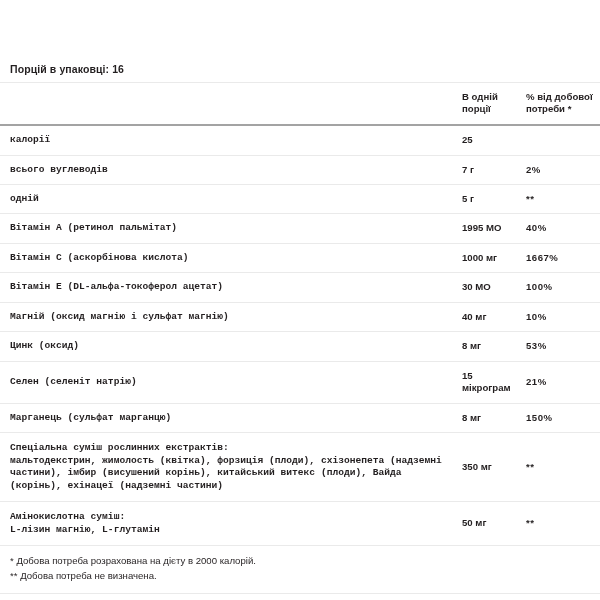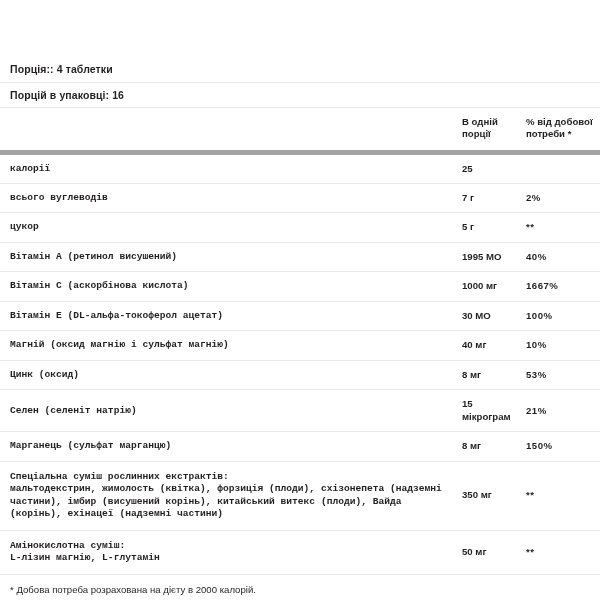--- a/index.html
+++ b/index.html
@@ -52,21 +52,21 @@
   }
   .col-name   { width: 448px; }
   .col-amount { width: 60px;  }
   .col-dv     { width: 92px;  }
 
   tr.hdr-row th {
     font-size: 9.6px;
     font-weight: bold;
     line-height: 1.28;
     padding: 8px 4px 9px 0;
-    border-bottom: 5px solid #a3a3a3;
+    border-bottom: 2px solid #a3a3a3;
     vertical-align: top;
   }
   tr.hdr-row th.col-name { padding-left: 10px; }
 
   tr.data-row td {
     font-size: 9.6px;
     line-height: 1.30;
     font-weight: bold;
     padding: 8px 4px 8px 0;
     border-bottom: 1px solid #eaeaea;
@@ -90,21 +90,20 @@
     font-weight: normal;
     line-height: 1.55;
   }
 </style>
 </head>
 <body>
 
 <div class="page">
 
   <div class="serving-block">
-    <div class="serving-line">Порція:: 4 таблетки</div>
     <div class="serving-line">Порцій в упаковці: 16</div>
   </div>
 
   <table class="nutrition">
     <thead>
       <tr class="hdr-row">
         <th class="col-name"></th>
         <th class="col-amount">В одній порції</th>
         <th class="col-dv">% від добової потреби *</th>
       </tr>
@@ -114,26 +113,26 @@
           <td class="col-name"><span class="cell-lines">калорії</span></td>
           <td class="col-amount">25</td>
           <td class="col-dv dd-star"></td>
         </tr>
         <tr class="data-row">
           <td class="col-name"><span class="cell-lines">всього вуглеводів</span></td>
           <td class="col-amount">7 г</td>
           <td class="col-dv dd-star">2%</td>
         </tr>
         <tr class="data-row">
-          <td class="col-name"><span class="cell-lines">цукор</span></td>
+          <td class="col-name"><span class="cell-lines">одній</span></td>
           <td class="col-amount">5 г</td>
           <td class="col-dv dd-star">**</td>
         </tr>
         <tr class="data-row">
-          <td class="col-name"><span class="cell-lines">Вітамін A (ретинол висушений)</span></td>
+          <td class="col-name"><span class="cell-lines">Вітамін A (ретинол пальмітат)</span></td>
           <td class="col-amount">1995 МО</td>
           <td class="col-dv dd-star">40%</td>
         </tr>
         <tr class="data-row">
           <td class="col-name"><span class="cell-lines">Вітамін C (аскорбінова кислота)</span></td>
           <td class="col-amount">1000 мг</td>
           <td class="col-dv dd-star">1667%</td>
         </tr>
         <tr class="data-row">
           <td class="col-name"><span class="cell-lines">Вітамін E (DL-альфа-токоферол ацетат)</span></td>

